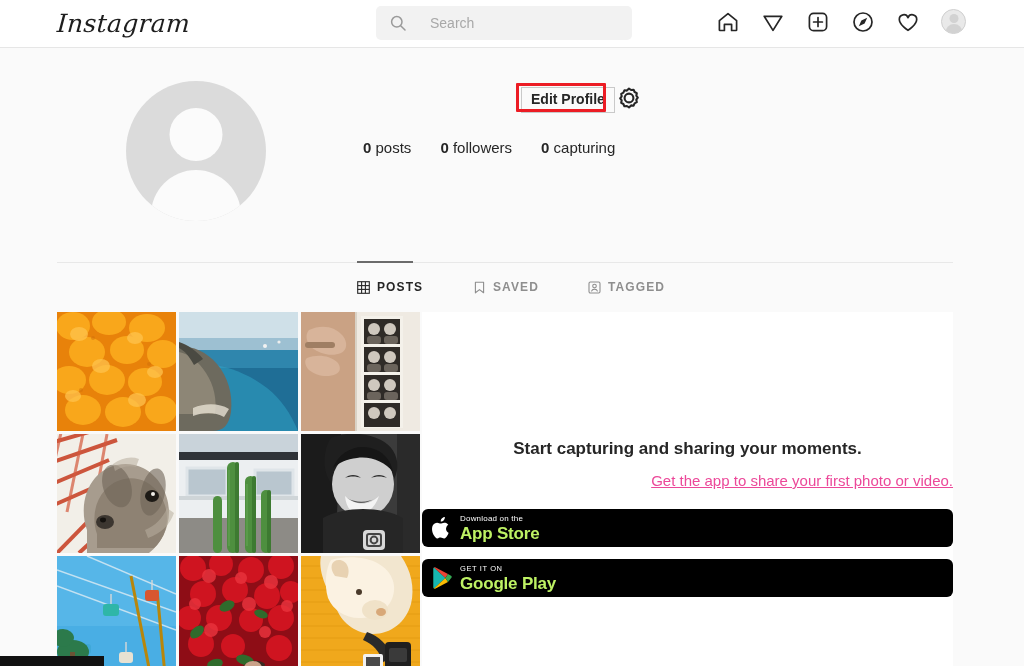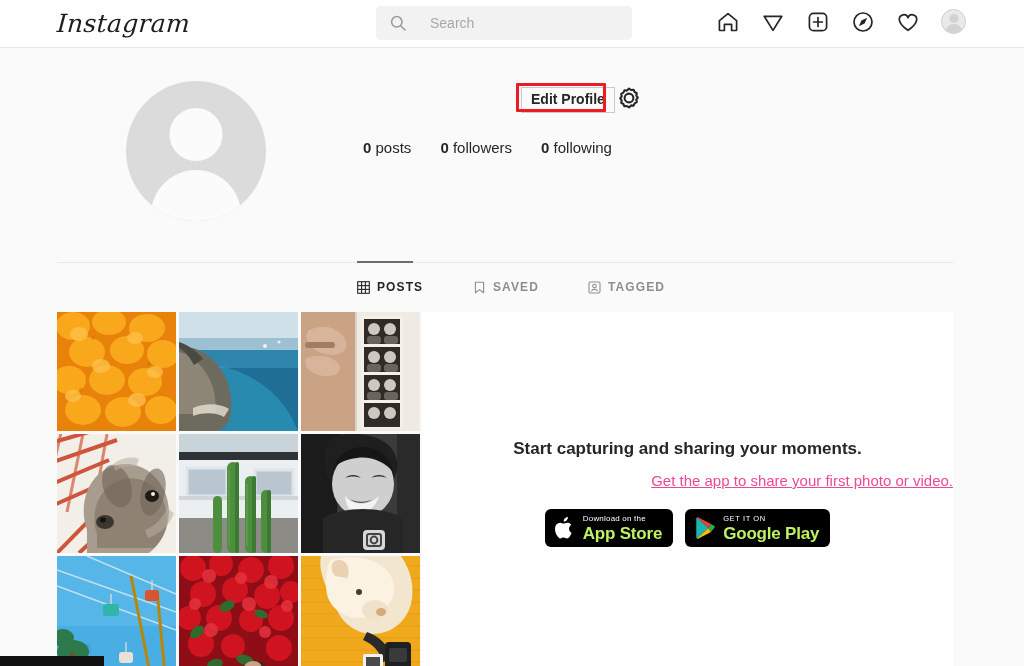--- a/index.html
+++ b/index.html
@@ -114,21 +114,21 @@
   .promo-title {
     position: absolute; left: 0; top: 126px; width: 531px; text-align: center;
     font-size: 17px; font-weight: bold; color: #262626; line-height: 22px;
   }
   .promo-sub {
     position: absolute; left: 0; top: 159px; width: 531px; text-align: right;
     font-size: 15px; color: #ec4899; line-height: 20px; text-decoration: underline;
   }
   .badges {
     position: absolute; left: 0; top: 197px; width: 531px;
-    display: flex; justify-content: center; gap: 12px;
+    display: flex; justify-content: center; gap: 12px; flex-direction: column;
   }
   .badge {
     height: 38px; border-radius: 6px; background: #000;
     display: flex; align-items: center; padding: 0 11px 0 9px; cursor: pointer;
   }
   .badge .bico { width: 22px; height: 24px; flex: none; margin-right: 7px; }
   .badge .btxt { display: flex; flex-direction: column; justify-content: center; }
   .badge .btop {
     color: #fff; font-size: 8px; line-height: 10px; letter-spacing: .2px;
   }
@@ -214,21 +214,21 @@
     <div class="stat">
       <b>0</b>
       <span>posts</span>
     </div>
     <div class="stat">
       <b>0</b>
       <span>followers</span>
     </div>
     <div class="stat">
       <b>0</b>
-      <span>following</span>
+      <span>capturing</span>
     </div>
   </div>
 
   <div class="tabs-divider"></div>
   <div class="tabbar">
     <div class="tab-indicator"></div>
 
     <div class="tab active" style="left:300px;">
       <span class="tico">
         <svg viewBox="0 0 13 13" width="13" height="13" fill="none" stroke="#262626" stroke-width="1.1">

